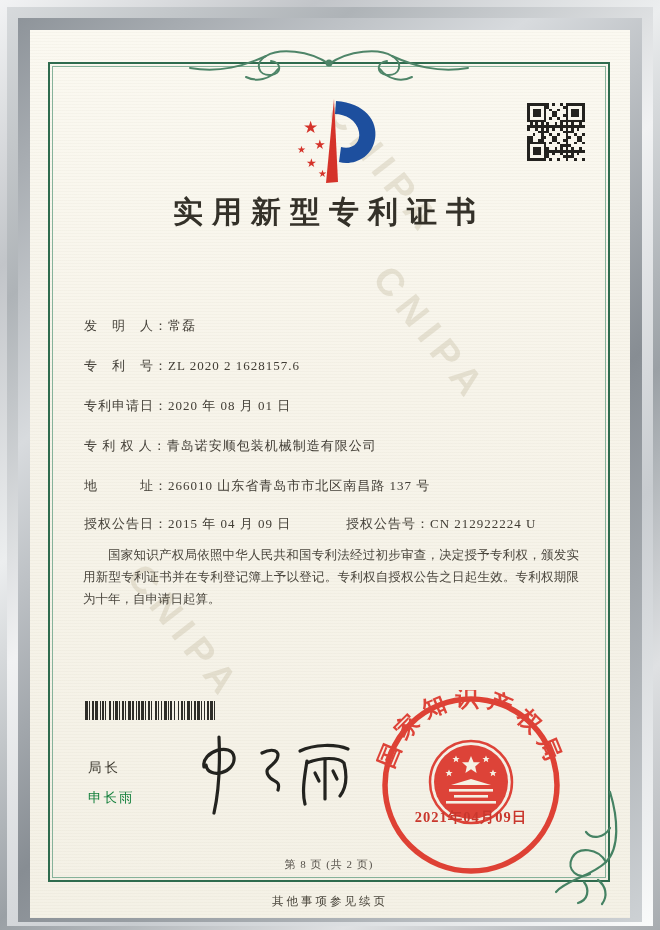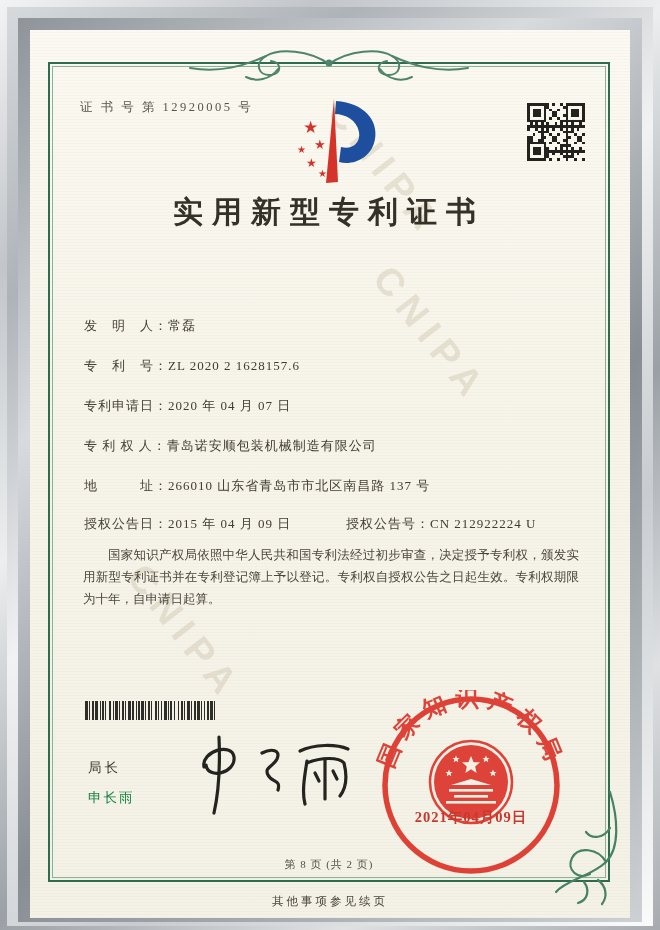--- a/index.html
+++ b/index.html
@@ -85,21 +85,20 @@
   <svg class="abs" style="left:548px;top:788px" width="80" height="120" viewBox="0 0 80 120">
     <g stroke="#458263" fill="none" stroke-width="2.2" stroke-linecap="round">
       <path d="M62,4 C70,30 72,60 58,74 C44,88 18,92 8,104"></path>
       <path d="M58,74 C50,60 30,58 24,70 C18,82 30,92 42,86"></path>
       <path d="M62,40 C56,50 44,52 38,44"></path>
       <path d="M36,94 C42,102 40,112 30,115"></path>
       <path d="M50,92 C58,98 60,108 54,116"></path>
     </g>
   </svg>
 
-  <div class="abs cert-no">证 书 号 第 12920005 号</div>
 
   <svg class="abs" style="left:281px;top:97px" width="100" height="92" viewBox="0 0 100 92">
     <path d="M55,4 C84,6 97,24 94,42 C91,61 72,69 58,65 L60,50 C71,53 80,46 78,35 C76,23 64,17 54,17 Z" fill="#1d4f9e"></path>
     <path d="M53,2 L45,86 L57,85 Z" fill="#d5332a"></path>
     <g fill="#d5332a" font-family="'DejaVu Sans',sans-serif">
       <text x="22" y="36" font-size="17">★</text>
       <text x="33" y="52" font-size="13">★</text>
       <text x="16" y="56" font-size="10">★</text>
       <text x="25" y="70" font-size="12">★</text>
       <text x="37" y="80" font-size="10">★</text>
@@ -552,21 +551,21 @@
 
   <div class="abs title">实用新型专利证书</div>
 
   <div class="abs field" style="top:317px">
     <span>发　明　人：</span><b>常磊</b>
   </div>
   <div class="abs field" style="top:357px">
     <span>专　利　号：</span><b>ZL 2020 2 1628157.6</b>
   </div>
   <div class="abs field" style="top:397px">
-    <span>专利申请日：</span><b>2020 年 04 月 07 日</b>
+    <span>专利申请日：</span><b>2020 年 08 月 01 日</b>
   </div>
   <div class="abs field" style="top:437px">
     <span>专 利 权 人：</span><b>青岛诺安顺包装机械制造有限公司</b>
   </div>
   <div class="abs field" style="top:477px">
     <span>地　　　址：</span><b>266010 山东省青岛市市北区南昌路 137 号</b>
   </div>
   <div class="abs field" style="top:515px">
     <span>授权公告日：</span><b>2015 年 04 月 09 日</b>
     <span class="grant2">

